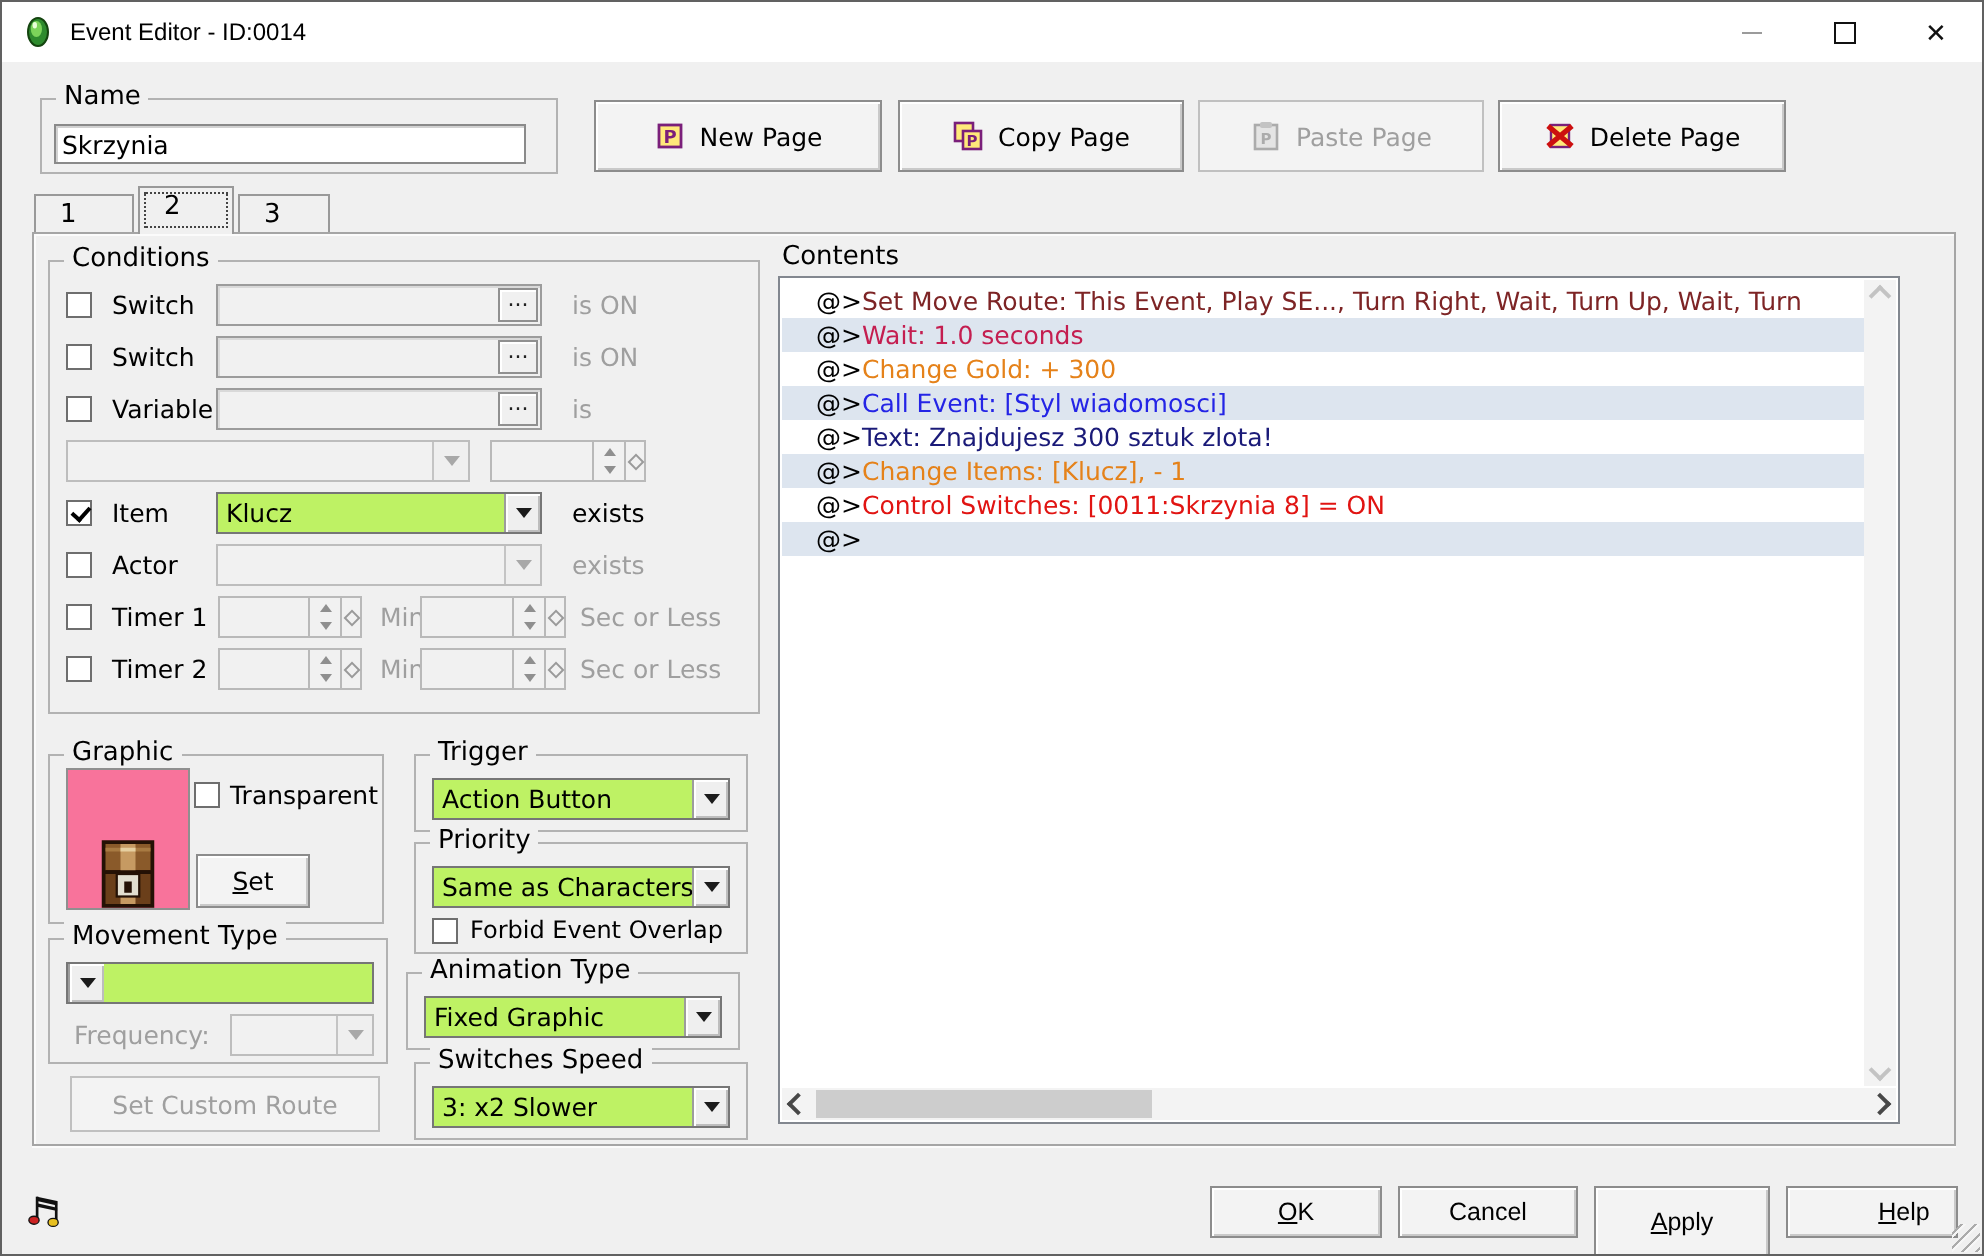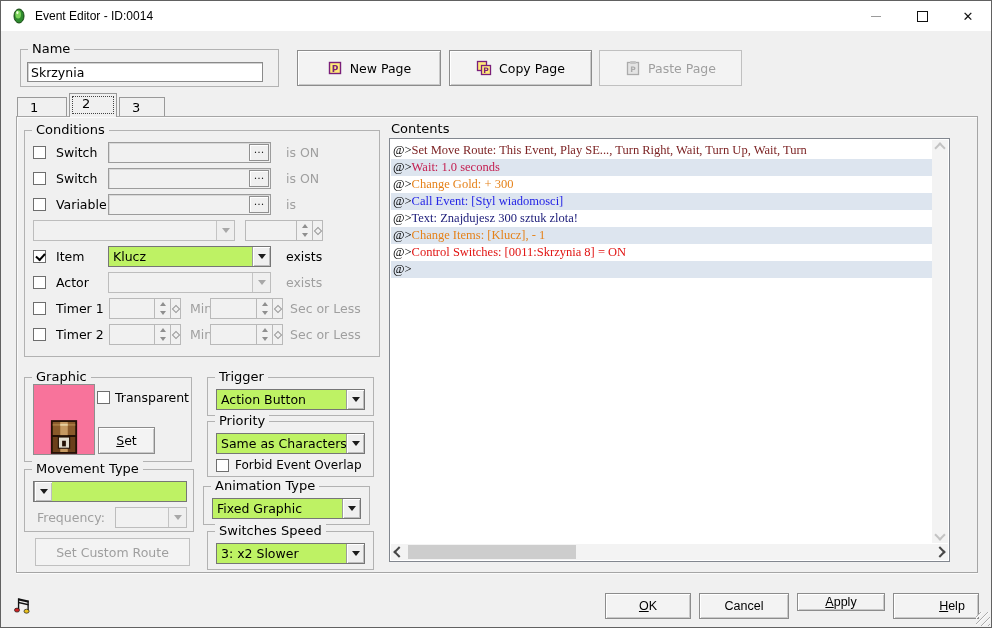--- a/index.html
+++ b/index.html
@@ -51,21 +51,21 @@
   .diamond{width:4px;height:4px;border:1px solid #9a9a9a;transform:rotate(45deg);}
   
   .tab{position:absolute;background:var(--dialog-bg,#f0f0f0);border:1px solid #999;border-bottom:none;
        box-sizing:border-box;font-size:13px;padding:2px 0 0 12px;z-index:2;}
   .tab.selected{z-index:4;outline:1px dotted #444;outline-offset:-4px;}
   .page-area{position:absolute;left:15px;top:115px;width:962px;height:457px;border:1px solid #a5a5a5;
              background:var(--dialog-bg,#f0f0f0);box-sizing:border-box;box-shadow:inset 1px 1px 0 #fbfbfb, 0 1px 0 #fbfbfb;z-index:3;}
   
   .listbox{position:absolute;left:372px;top:21px;width:561px;height:424px;background:#fff;border:1px solid #82878f;box-sizing:border-box;}
   .rows{position:absolute;left:1px;top:3px;right:17px;bottom:18px;overflow:hidden;}
-  .content-line{height:17px;line-height:17px;font-size:12.5px;white-space:nowrap;overflow:hidden;padding-left:2px;font-family:Liberation Serif, serif;}
+  .content-line{height:17px;line-height:17px;font-size:12.5px;white-space:nowrap;overflow:hidden;padding-left:17px;}
   .content-line:nth-child(even){background:var(--stripe,#dde5ef);}
   .cmd-prefix{color:#000;}
   .vscroll{position:absolute;top:1px;right:1px;width:16px;bottom:18px;background:#f3f3f3;}
   .hscroll{position:absolute;left:1px;right:1px;bottom:1px;height:16px;background:#f3f3f3;}
   .chev{display:block;width:6px;height:6px;border-left:2px solid #474747;border-bottom:2px solid #474747;}
   .chev.light{border-color:#c3c3c3;}
   .chev.up{transform:rotate(135deg);}
   .chev.down{transform:rotate(-45deg);}
   .chev.left{transform:rotate(45deg);}
   .chev.right{transform:rotate(-135deg);}
@@ -127,20 +127,27 @@
     </svg>
     <span>Copy Page</span>
   </div>
   <div class="btn3d disabled" style="left:598px;top:49px;width:143px;height:36px;">
     <svg class="icon16" viewBox="0 0 16 16">
       <rect x="2.5" y="2.5" width="11" height="12" fill="#e4e4e4" stroke="#ababab" stroke-width="1.3"></rect>
       <rect x="5" y="1" width="6" height="3" rx="1" fill="#c3c3c3"></rect>
       <text x="8" y="12" font-size="7.5" font-weight="bold" fill="#ababab" text-anchor="middle" font-family="DejaVu Sans">P</text>
     </svg>
     <span>Paste Page</span>
+  </div>
+  <div class="btn3d" style="left:748px;top:49px;width:144px;height:36px;">
+    <svg class="icon16" viewBox="0 0 16 16">
+      <rect x="3.5" y="2.5" width="9" height="11" fill="#ffe97a" stroke="#7a1f7a" stroke-width="1.2"></rect>
+      <path d="M2 3 L14 13 M14 3 L2 13" stroke="#cc0f0f" stroke-width="2.6" fill="none"></path>
+    </svg>
+    <span>Delete Page</span>
   </div>
 
   <div class="tab" style="left:16px;top:96px;width:50px;height:20px;">1</div>
   <div class="tab selected" style="left:68px;top:92px;width:48px;height:24px;">2</div>
   <div class="tab" style="left:118px;top:96px;width:46px;height:20px;">3</div>
 
   <div class="page-area">
 
     <div class="groupbox" style="left:7px;top:13px;width:356px;height:227px;">
       <span class="gb-label">Conditions</span>
@@ -399,21 +406,21 @@
     <ellipse cx="3.6" cy="13.6" rx="2.3" ry="1.8" fill="#cc2222" stroke="#111" stroke-width="0.6"></ellipse>
     <ellipse cx="12.2" cy="14.6" rx="2.3" ry="1.8" fill="#e8c020" stroke="#111" stroke-width="0.6"></ellipse>
   </svg>
 
   <div class="btn3d footer-btn" style="left:604px;top:592px;width:86px;height:26px;">
     <span class="u-first">OK</span>
   </div>
   <div class="btn3d footer-btn" style="left:698px;top:592px;width:90px;height:26px;">
     <span>Cancel</span>
   </div>
-  <div class="btn3d footer-btn" style="left:796px;top:592px;width:88px;height:18px;">
+  <div class="btn3d footer-btn" style="left:796px;top:592px;width:88px;height:36px;">
     <span class="u-first">Apply</span>
   </div>
   <div class="btn3d footer-btn" style="left:892px;top:592px;width:86px;height:26px;padding-left:32px;">
     <span class="u-first">Help</span>
   </div>
 
   <div class="grip"></div>
 </div>
 
 </body></html>

